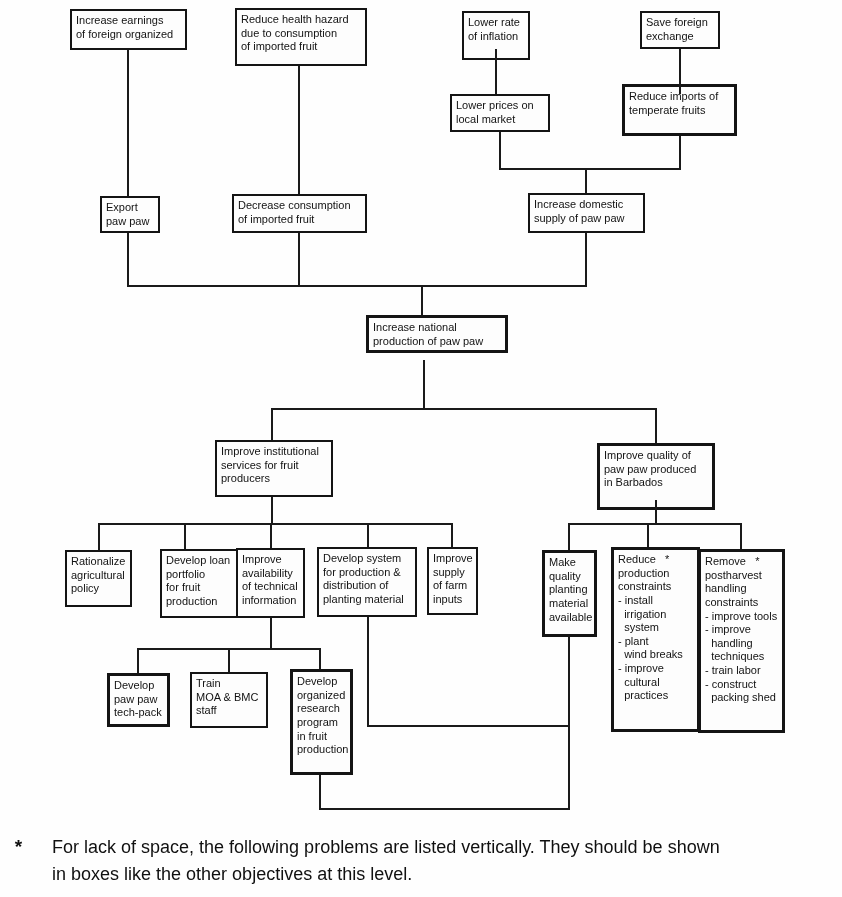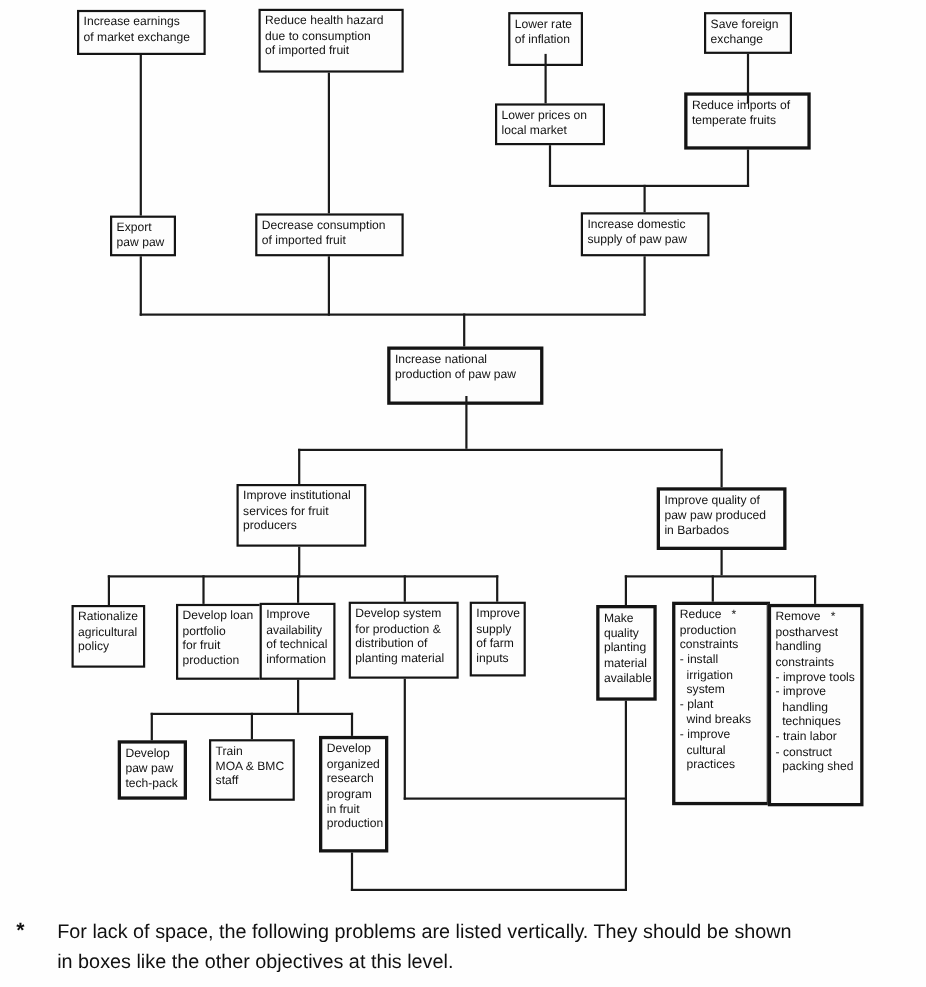--- a/index.html
+++ b/index.html
@@ -24,48 +24,48 @@
     font-size:18px;line-height:1.5;color:#101010;
     white-space:pre-line;
   }
 </style>
 </head>
 <body>
 
 <div class="canvas">
 
   <div class="node" style="left:70px;top:9px;width:117px;height:41px;">Increase earnings
-of market exchange</div>
+of foreign organized</div>
   <div class="node" style="left:235px;top:8px;width:132px;height:58px;">Reduce health hazard
 due to consumption
 of imported fruit</div>
   <div class="node" style="left:462px;top:11px;width:68px;height:49px;">Lower rate
 of inflation</div>
   <div class="node" style="left:640px;top:11px;width:80px;height:38px;">Save foreign
 exchange</div>
 
   <div class="node" style="left:450px;top:94px;width:100px;height:38px;">Lower prices on
 local market</div>
   <div class="node thick" style="left:622px;top:84px;width:115px;height:52px;">Reduce imports of
 temperate fruits</div>
 
   <div class="node" style="left:100px;top:196px;width:60px;height:37px;">Export
 paw paw</div>
   <div class="node" style="left:232px;top:194px;width:135px;height:39px;">Decrease consumption
 of imported fruit</div>
   <div class="node" style="left:528px;top:193px;width:117px;height:40px;">Increase domestic
 supply of paw paw</div>
 
-  <div class="node thick" style="left:352px;top:315px;width:142px;height:53px;">Increase national
+  <div class="node thick" style="left:366px;top:315px;width:142px;height:38px;">Increase national
 production of paw paw</div>
 
   <div class="node" style="left:215px;top:440px;width:118px;height:57px;">Improve institutional
 services for fruit
 producers</div>
-  <div class="node thick" style="left:597px;top:443px;width:118px;height:57px;">Improve quality of
+  <div class="node thick" style="left:597px;top:443px;width:118px;height:67px;">Improve quality of
 paw paw produced
 in Barbados</div>
 
   <div class="node" style="left:65px;top:550px;width:67px;height:57px;">Rationalize
 agricultural
 policy</div>
   <div class="node" style="left:144px;top:549px;width:83px;height:69px;margin-left:16px;">Develop loan
 portfolio
 for fruit
 production</div>

